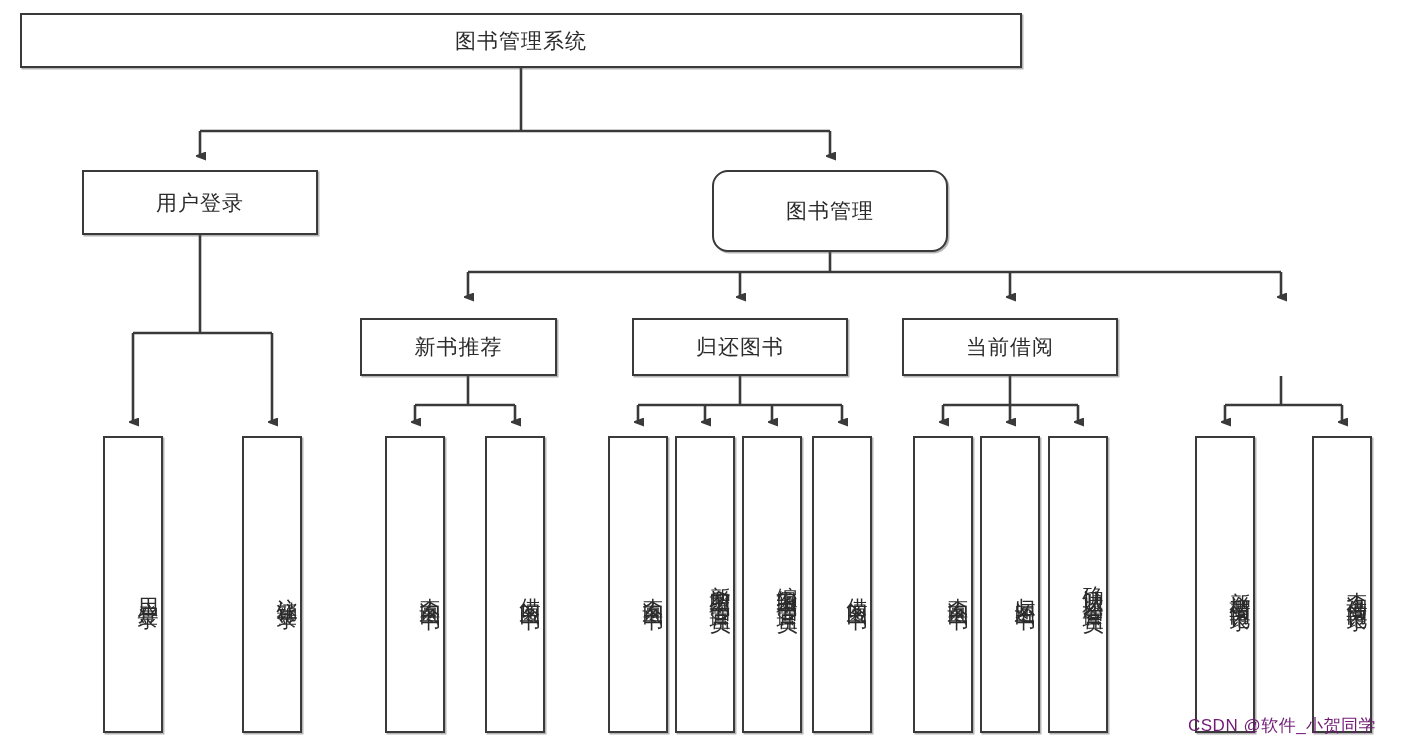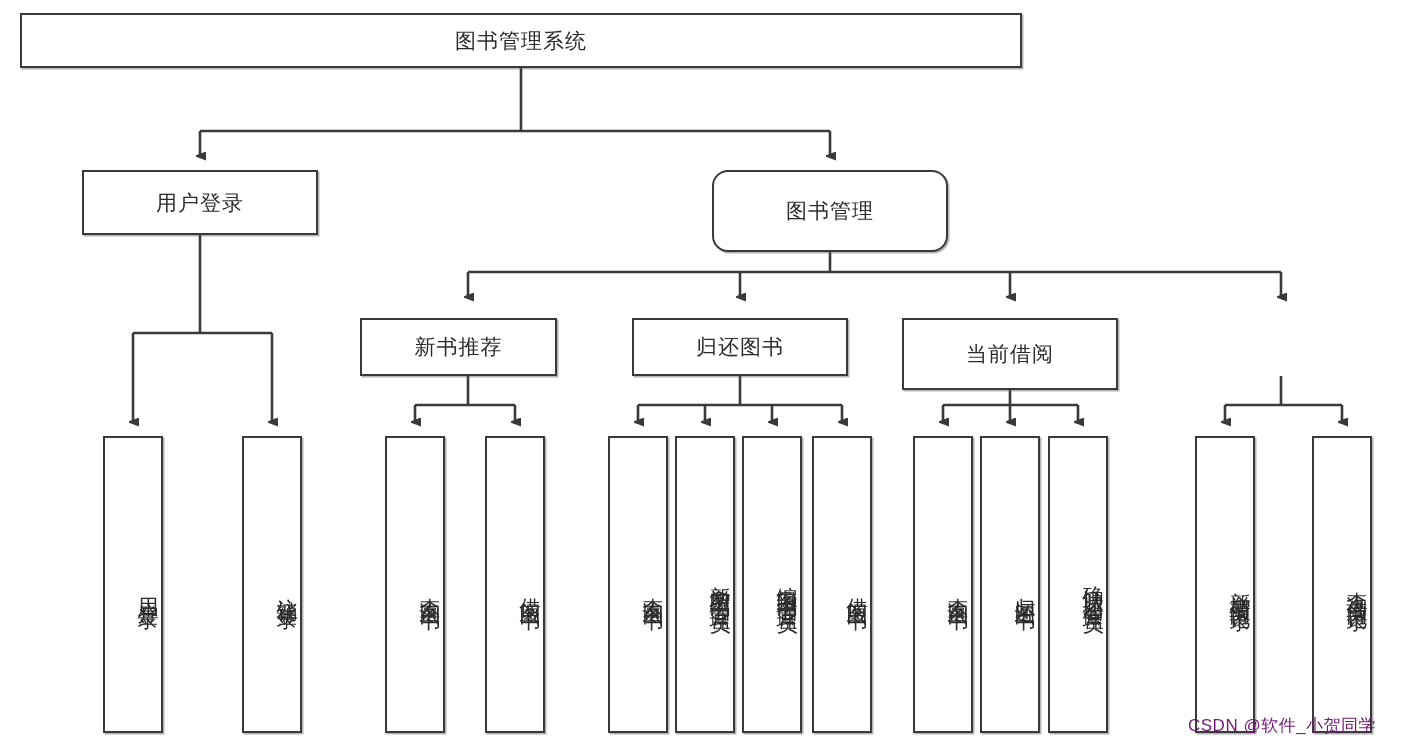--- a/index.html
+++ b/index.html
@@ -129,21 +129,21 @@
   <div class="node horiz" style="left:712px; top:170px; width:236px; height:82px;border-radius:16px;">
     <span>图书管理</span>
   </div>
 
   <div class="node horiz" style="left:360px; top:318px; width:197px; height:58px;">
     <span>新书推荐</span>
   </div>
   <div class="node horiz" style="left:632px; top:318px; width:216px; height:58px;">
     <span>归还图书</span>
   </div>
-  <div class="node horiz" style="left:902px; top:318px; width:216px; height:72px;">
+  <div class="node horiz" style="left:902px; top:318px; width:216px; height:58px;">
     <span>当前借阅</span>
   </div>
 
   <div class="node vert" style="left:103px; top:436px; width:60px; height:297px;">
     <span>用户登录</span>
   </div>
   <div class="node vert" style="left:242px; top:436px; width:60px; height:297px;">
     <span>注销登录</span>
   </div>
 

